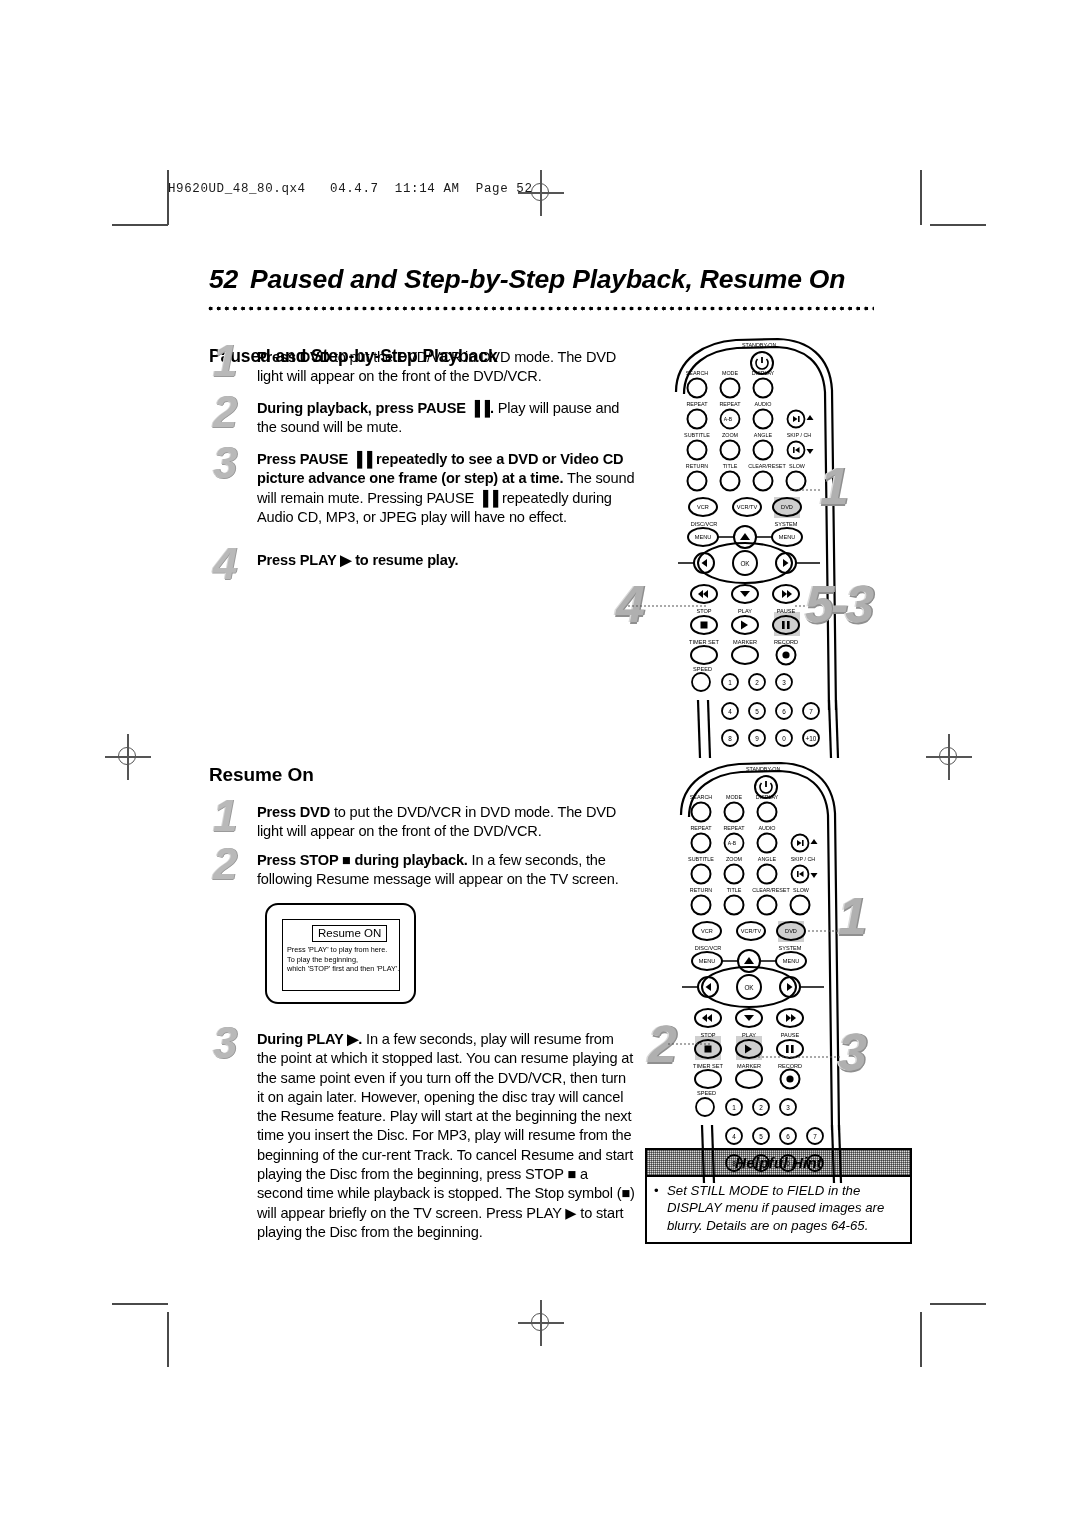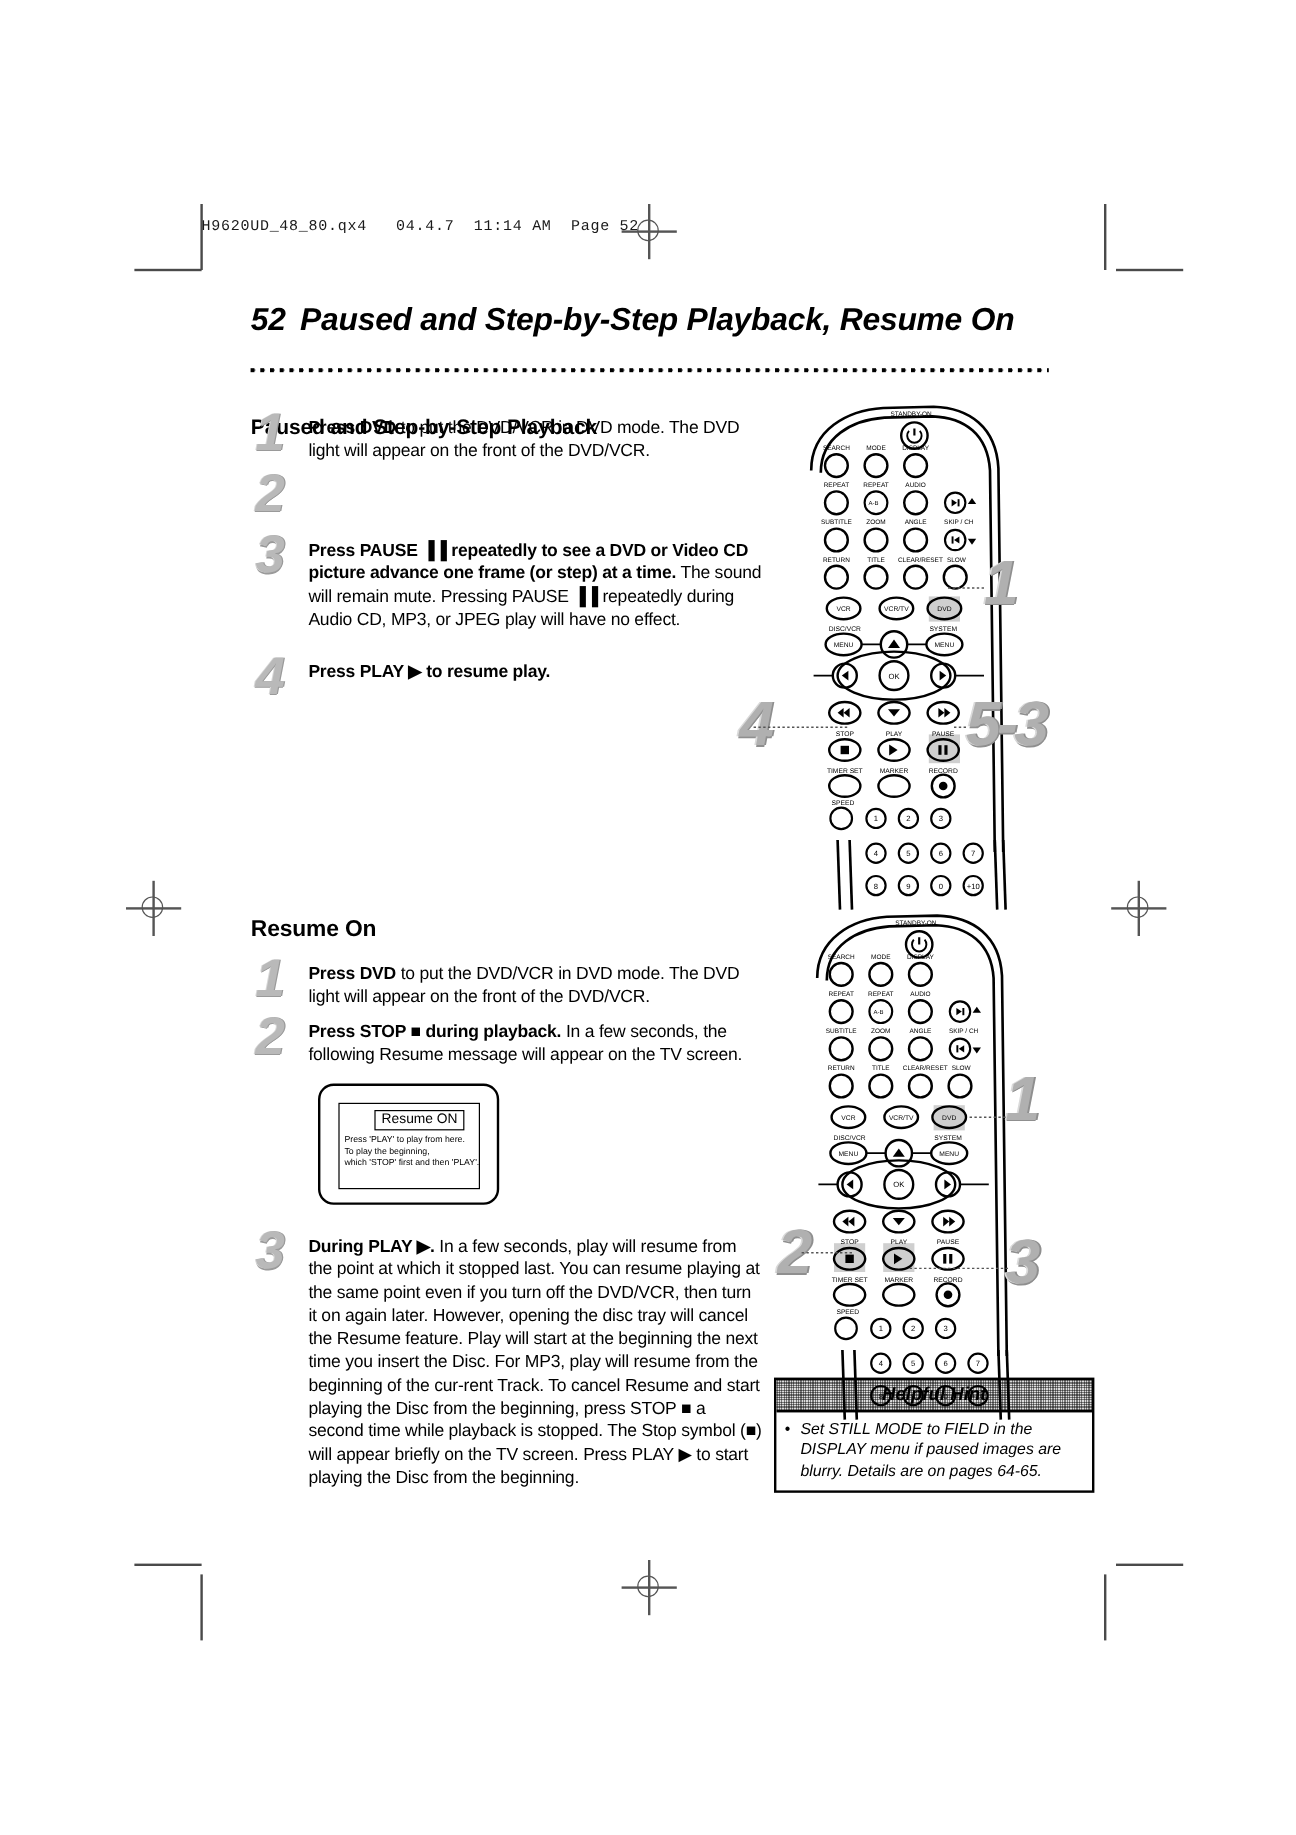--- a/index.html
+++ b/index.html
@@ -49,21 +49,21 @@
     font-family: "Liberation Mono", monospace;
     font-size: 12.5px;
     letter-spacing: .6px;
     color: #1a1a1a;
     white-space: pre;
   }
 
   
   .page-title {
     position: absolute;
-    left: 209px; top: 251px;
+    left: 209px; top: 264px;
     font-size: 26.5px;
     font-weight: bold;
     font-style: italic;
     letter-spacing: -0.2px;
     white-space: nowrap;
   }
   .page-title .pnum { margin-right: 12px; }
 
   .dotrule {
     position: absolute;
@@ -246,20 +246,23 @@
 
 <div class="step" style="left:213px; top:348px;">
   <div class="step-num">1</div>
   <div class="step-body">
     <b>Press DVD</b><span> to put the DVD/VCR in DVD mode. The DVD light will appear on the front of the DVD/VCR.</span>
   </div>
 </div>
 
 <div class="step" style="left:213px; top:399px;">
   <div class="step-num">2</div>
+  <div class="step-body">
+    <b>During playback, press PAUSE ▐▐.</b><span> Play will pause and the sound will be mute.</span>
+  </div>
 </div>
 
 <div class="step" style="left:213px; top:450px;">
   <div class="step-num">3</div>
   <div class="step-body">
     <b>Press PAUSE ▐▐ repeatedly to see a DVD or Video CD picture advance one frame (or step) at a time.</b><span> The sound will remain mute.</span>
     <span>Pressing PAUSE ▐▐ repeatedly during Audio CD, MP3, or JPEG play will have no effect.</span>
   </div>
 </div>
 

